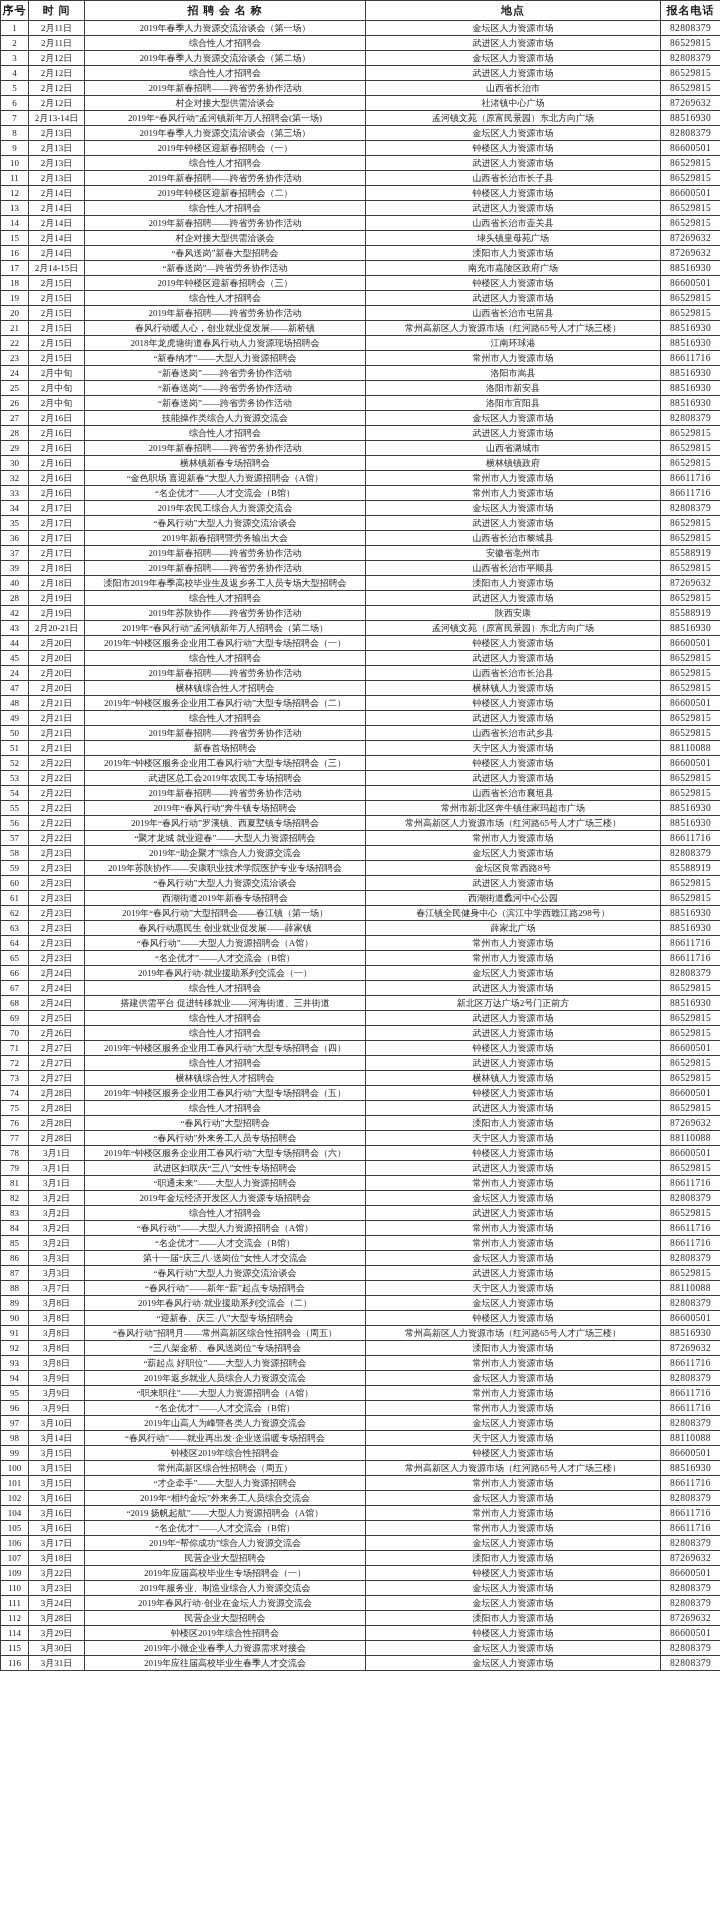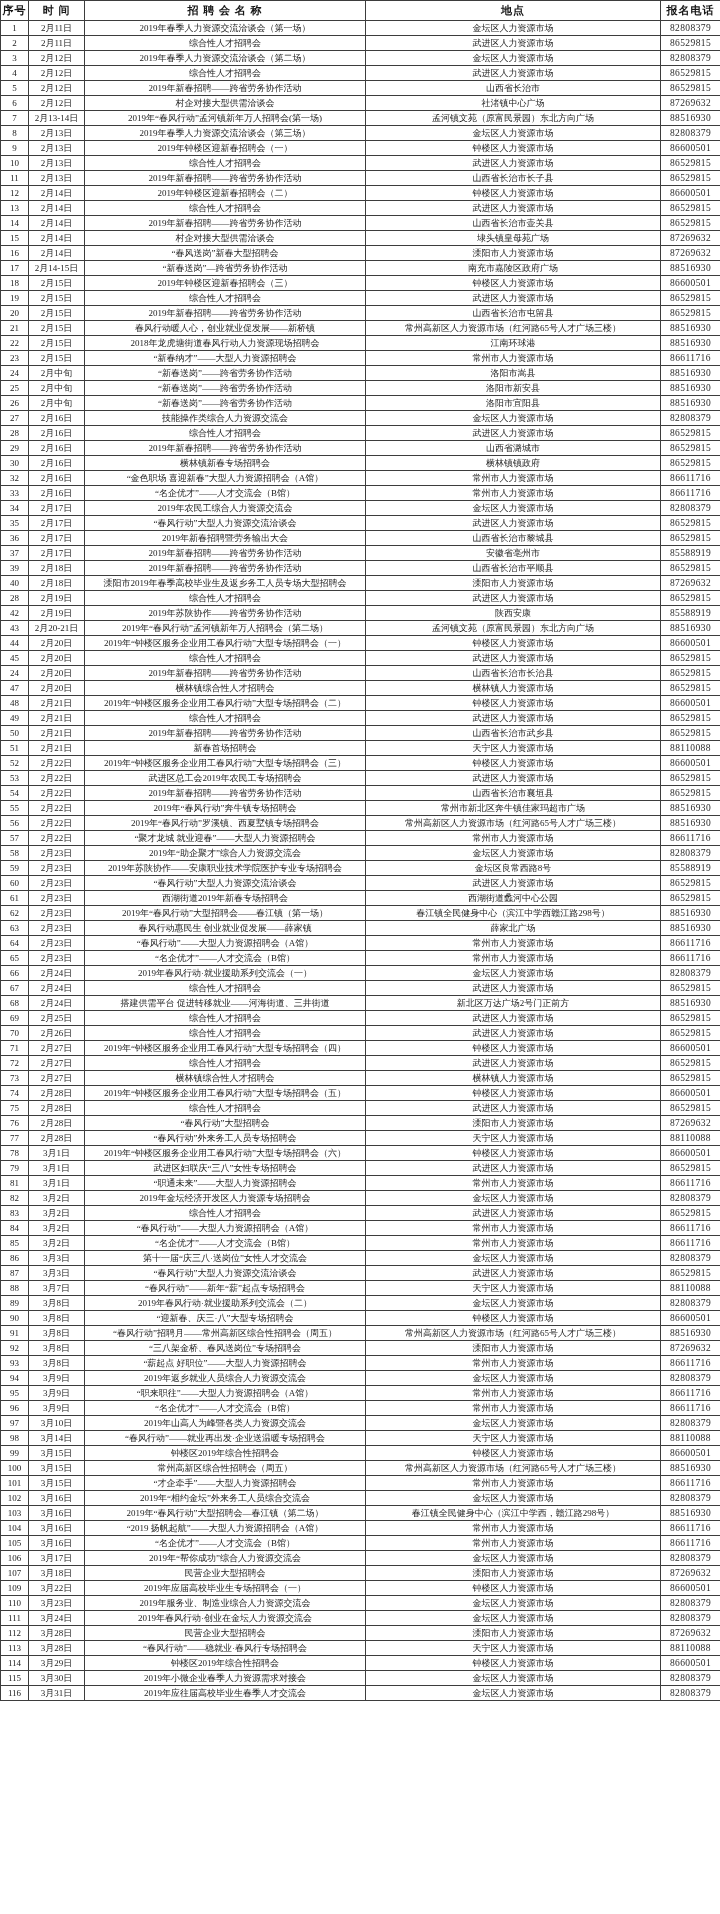--- a/index.html
+++ b/index.html
@@ -772,27 +772,20 @@
           <td class="cell-tel">86611716</td>
         </tr>
         <tr>
           <td class="cell-no">102</td>
           <td class="cell-date">3月16日</td>
           <td class="cell-name">2019年“相约金坛”外来务工人员综合交流会</td>
           <td class="cell-loc">金坛区人力资源市场</td>
           <td class="cell-tel">82808379</td>
         </tr>
         <tr>
-          <td class="cell-no">103</td>
-          <td class="cell-date">3月16日</td>
-          <td class="cell-name">2019年“春风行动”大型招聘会—春江镇（第二场）</td>
-          <td class="cell-loc">春江镇全民健身中心（滨江中学西，赣江路298号）</td>
-          <td class="cell-tel">88516930</td>
-        </tr>
-        <tr>
           <td class="cell-no">104</td>
           <td class="cell-date">3月16日</td>
           <td class="cell-name">“2019 扬帆起航”——大型人力资源招聘会（A馆）</td>
           <td class="cell-loc">常州市人力资源市场</td>
           <td class="cell-tel">86611716</td>
         </tr>
         <tr>
           <td class="cell-no">105</td>
           <td class="cell-date">3月16日</td>
           <td class="cell-name">“名企优才”——人才交流会（B馆）</td>
@@ -835,27 +828,20 @@
           <td class="cell-tel">82808379</td>
         </tr>
         <tr>
           <td class="cell-no">112</td>
           <td class="cell-date">3月28日</td>
           <td class="cell-name">民营企业大型招聘会</td>
           <td class="cell-loc">溧阳市人力资源市场</td>
           <td class="cell-tel">87269632</td>
         </tr>
         <tr>
-          <td class="cell-no">113</td>
-          <td class="cell-date">3月28日</td>
-          <td class="cell-name">“春风行动”——稳就业·春风行专场招聘会</td>
-          <td class="cell-loc">天宁区人力资源市场</td>
-          <td class="cell-tel">88110088</td>
-        </tr>
-        <tr>
           <td class="cell-no">114</td>
           <td class="cell-date">3月29日</td>
           <td class="cell-name">钟楼区2019年综合性招聘会</td>
           <td class="cell-loc">钟楼区人力资源市场</td>
           <td class="cell-tel">86600501</td>
         </tr>
         <tr>
           <td class="cell-no">115</td>
           <td class="cell-date">3月30日</td>
           <td class="cell-name">2019年小微企业春季人力资源需求对接会</td>

